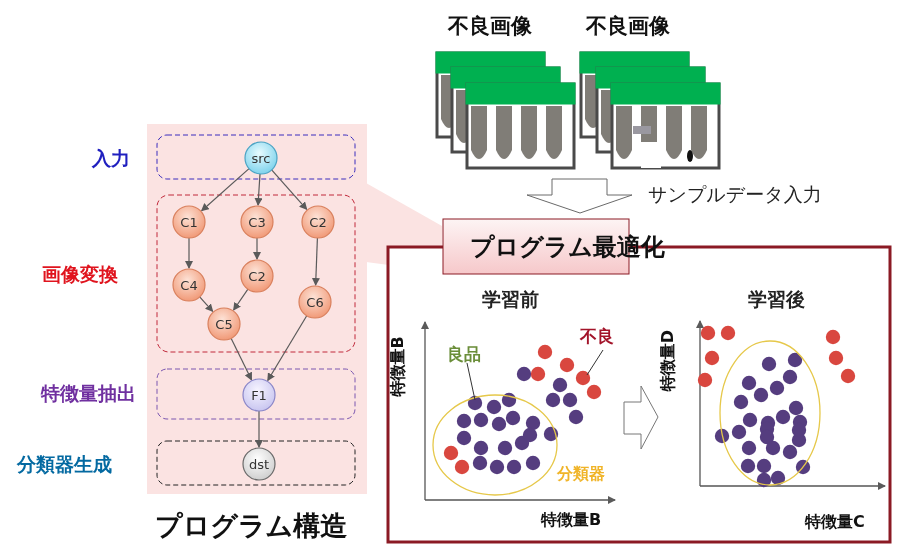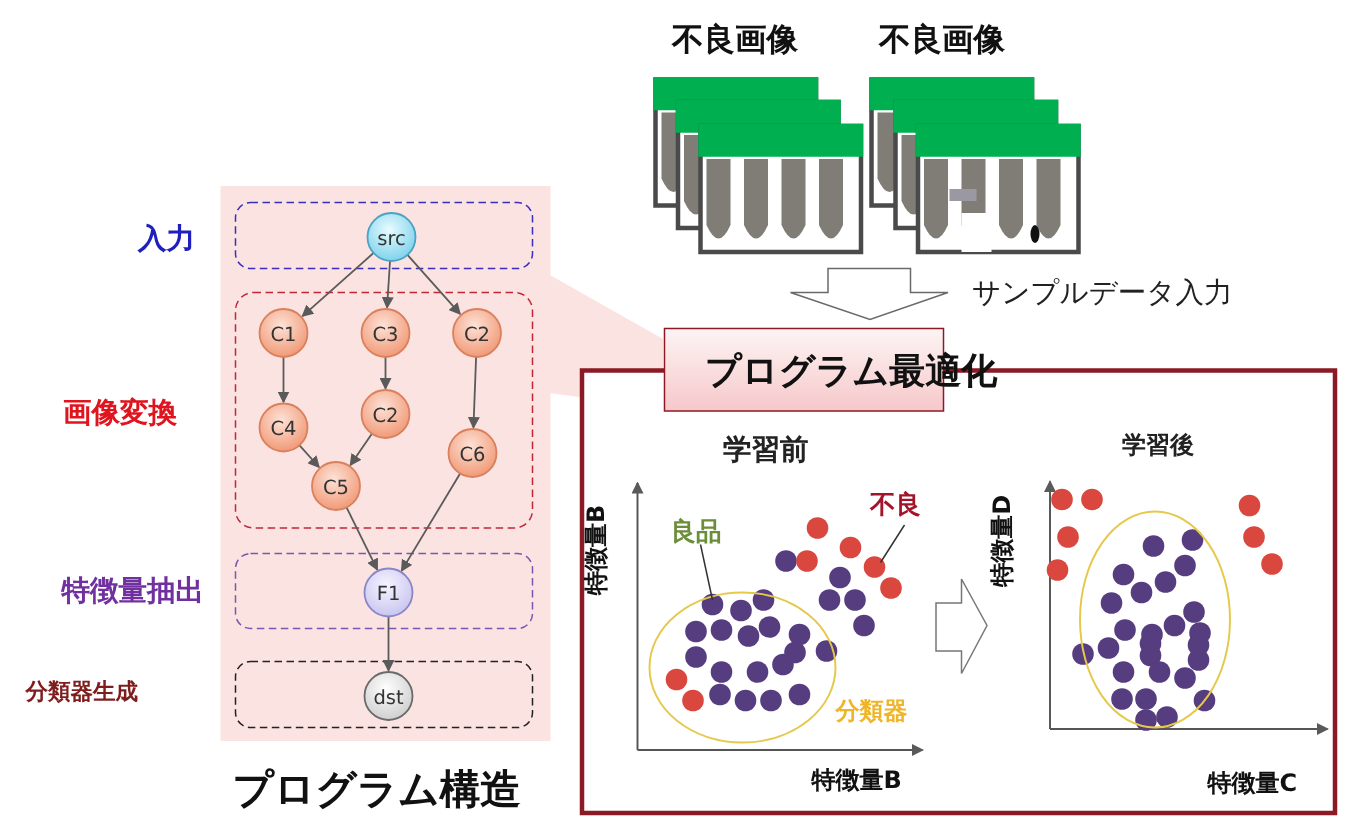--- a/index.html
+++ b/index.html
@@ -242,32 +242,32 @@
       <ellipse cx="770" cy="413" rx="50" ry="72" fill="none" stroke="#e6c84a" stroke-width="1.3"></ellipse>
     </g>
 
   <line x1="467" y1="363" x2="475" y2="400" stroke="#333" stroke-width="1"></line>
   <line x1="603" y1="350" x2="587" y2="375" stroke="#333" stroke-width="1"></line>
 </svg>
 
 <div class="lbl" style="left:92px;top:146px;font-size:19px;color:#1f1fbf;">入力</div>
 <div class="lbl" style="left:42px;top:262px;font-size:19px;color:#e0141e;">画像変換</div>
 <div class="lbl" style="left:17px;top:381px;font-size:19px;color:#7030a0;margin-left:24px;">特徴量抽出</div>
-<div class="lbl" style="left:17px;top:452px;font-size:15px;color:#7f1d1d;">分類器生成</div>
+<div class="lbl" style="left:17px;top:452px;font-size:19px;color:#0369a1;">分類器生成</div>
 
 <div class="lbl" style="left:155px;top:508px;font-size:27px;color:#111;">プログラム構造</div>
 
 <div class="lbl" style="left:448px;top:12px;font-size:21px;color:#111;">不良画像</div>
 <div class="lbl" style="left:586px;top:12px;font-size:21px;color:#111;">不良画像</div>
 <div class="lbl" style="left:648px;top:182px;font-size:19px;color:#222;font-weight:normal;">サンプルデータ入力</div>
 
 <div class="lbl" style="left:470px;top:231px;font-size:24px;color:#111;">プログラム最適化</div>
 
 <div class="lbl" style="left:482px;top:287px;font-size:19px;color:#222;">学習前</div>
-<div class="lbl" style="left:748px;top:287px;font-size:16px;color:#222;">学習後</div>
+<div class="lbl" style="left:748px;top:287px;font-size:19px;color:#222;">学習後</div>
 <div class="lbl" style="left:541px;top:510px;font-size:16px;color:#111;">特徴量B</div>
 <div class="lbl" style="left:805px;top:512px;font-size:16px;color:#111;">特徴量C</div>
 <div class="lbl" style="left:368px;top:356px;font-size:16px;color:#111;transform:rotate(-90deg);transform-origin:center;">特徴量B</div>
 <div class="lbl" style="left:638px;top:350px;font-size:16px;color:#111;transform:rotate(-90deg);transform-origin:center;">特徴量D</div>
 
 <div class="lbl" style="left:447px;top:343px;font-size:17px;color:#6b8e3a;">良品</div>
 <div class="lbl" style="left:580px;top:325px;font-size:17px;color:#a3142a;">不良</div>
 <div class="lbl" style="left:557px;top:464px;font-size:16px;color:#f0b428;text-align:center;">分類器</div>
 
 </body></html>

